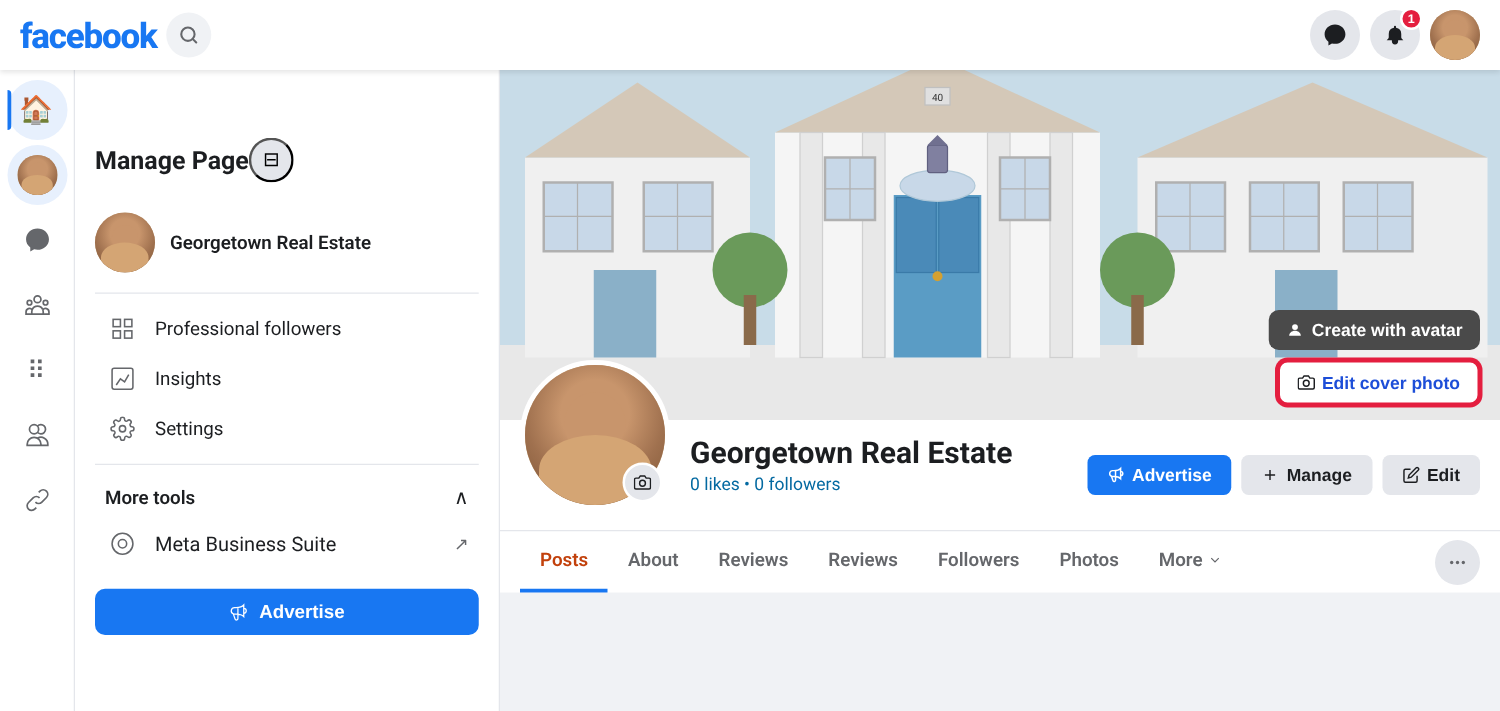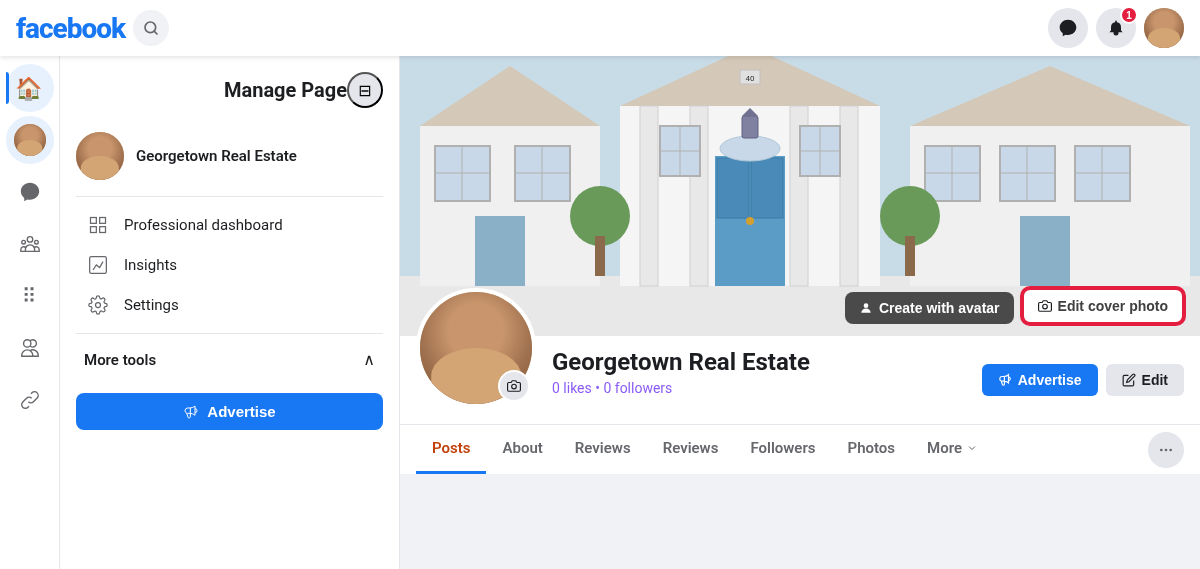--- a/index.html
+++ b/index.html
@@ -49,21 +49,21 @@
     .rail-active-bar {
       position: absolute; left: 0; top: 50%; transform: translateY(-50%);
       width: 3px; height: 32px; background: #1877f2; border-radius: 0 3px 3px 0;
     }
 
     
     .sidebar {
       width: 340px; background: #fff; padding: 16px; overflow-y: auto;
       border-right: 1px solid #e4e6eb; flex-shrink: 0;
     }
-    .sidebar-header { display: flex; justify-content: flex-end; align-items: center; margin-bottom: 16px; }
+    .sidebar-header { display: flex; justify-content: flex-start; align-items: center; margin-bottom: 16px; margin-top: 38px; }
     .sidebar-title { font-size: 20px; font-weight: 700; }
     .sidebar-icon-btn {
       width: 36px; height: 36px; border-radius: 50%; background: #e4e6eb;
       display: flex; align-items: center; justify-content: center; cursor: pointer; font-size: 16px;
     }
     .page-identity { display: flex; align-items: center; gap: 12px; padding: 8px 0; margin-bottom: 8px; }
     .page-avatar { width: 48px; height: 48px; border-radius: 50%; background: #c8a882; overflow: hidden; }
     .page-name { font-size: 15px; font-weight: 600; }
     .sidebar-divider { height: 1px; background: #e4e6eb; margin: 8px 0; }
     .sidebar-menu-item {
@@ -81,47 +81,47 @@
       display: flex; align-items: center; justify-content: center; gap: 8px;
     }
 
     
     .main-content { flex: 1; overflow-y: auto; background: #f0f2f5; }
 
     
     .cover-area { position: relative; background: #b0c8d4; width: 100%; height: 280px; overflow: hidden; }
     
     .house-svg { position: absolute; top: 0; left: 0; width: 100%; height: 100%; }
-    .cover-actions { position: absolute; bottom: 12px; right: 16px; display: flex; gap: 8px; flex-direction: row; align-items: flex-end; }
+    .cover-actions { position: absolute; bottom: 12px; right: 16px; display: flex; gap: 8px; flex-direction: column; align-items: flex-end; }
     .cover-btn {
       padding: 8px 14px; border-radius: 8px; border: none; cursor: pointer;
       display: flex; align-items: center; gap: 6px; font-size: 14px; font-weight: 600;
     }
     .cover-btn-avatar { background: #4a4a4a; color: #fff; }
-    .cover-btn-edit { background: #fff; color: #404040; border: 2px solid #e41e3f; box-shadow: 0 0 0 2px #e41e3f; }
+    .cover-btn-edit { background: #fff; color: #1d4ed8; border: 2px solid #e41e3f; box-shadow: 0 0 0 2px #e41e3f; }
 
     
     .profile-section {
       background: #fff; padding: 0 16px 16px; display: flex; align-items: flex-end;
       justify-content: space-between; position: relative;
     }
     .profile-left { display: flex; align-items: flex-end; gap: 16px; }
     .profile-pic-wrap { position: relative; margin-top: -48px; }
     .profile-pic {
       width: 120px; height: 120px; border-radius: 50%; border: 4px solid #fff;
       background: #c8a882; overflow: hidden;
     }
     .profile-camera {
       position: absolute; bottom: 6px; right: 6px; width: 32px; height: 32px;
       background: #e4e6eb; border-radius: 50%; display: flex; align-items: center;
       justify-content: center; cursor: pointer; font-size: 14px; border: 2px solid #fff;
     }
     .profile-info { padding-bottom: 12px; }
     .profile-name { font-size: 24px; font-weight: 700; margin-bottom: 4px; }
-    .profile-meta { font-size: 14px; color: #8b5cf6; }
+    .profile-meta { font-size: 14px; color: #0369a1; }
     .profile-actions { display: flex; gap: 8px; padding-bottom: 12px; }
     .btn-advertise {
       padding: 8px 16px; background: #1877f2; color: #fff; border: none;
       border-radius: 6px; font-size: 14px; font-weight: 600; cursor: pointer;
       display: flex; align-items: center; gap: 6px;
     }
     .btn-manage {
       padding: 8px 16px; background: #e4e6eb; color: #1c1e21; border: none;
       border-radius: 6px; font-size: 14px; font-weight: 600; cursor: pointer;
       display: flex; align-items: center; gap: 6px;
@@ -260,21 +260,21 @@
 
     <div class="sidebar-menu-item">
       <span class="menu-icon">
         <svg width="20" height="20" viewBox="0 0 24 24" fill="none" stroke="#65676b" stroke-width="1.5">
           <rect x="3" y="3" width="7" height="7"></rect>
             <rect x="14" y="3" width="7" height="7"></rect>
             <rect x="3" y="14" width="7" height="7"></rect>
             <rect x="14" y="14" width="7" height="7"></rect>
         </svg>
       </span>
-      <span>Professional dashboard</span>
+      <span>Professional followers</span>
     </div>
     <div class="sidebar-menu-item">
       <span class="menu-icon">
         <svg width="20" height="20" viewBox="0 0 24 24" fill="none" stroke="#65676b" stroke-width="1.5">
           <rect x="2" y="2" width="20" height="20" rx="2"></rect>
             <polyline points="6,18 10,12 14,15 18,8"></polyline>
         </svg>
       </span>
       <span>Insights</span>
     </div>
@@ -288,20 +288,32 @@
       <span>Settings</span>
     </div>
 
     <div class="sidebar-divider"></div>
 
     <div class="more-tools-header">
       <span class="more-tools-label">More tools</span>
       <span>∧</span>
     </div>
 
+    <div class="meta-suite-item">
+      <div class="meta-suite-left">
+        <span class="menu-icon">
+          <svg width="20" height="20" viewBox="0 0 24 24" fill="none" stroke="#65676b" stroke-width="1.5">
+            <circle cx="12" cy="12" r="10"></circle>
+              <circle cx="12" cy="12" r="4"></circle>
+          </svg>
+        </span>
+        <span>Meta Business Suite</span>
+      </div>
+      <span style="color:#65676b; font-size:14px;">↗</span>
+    </div>
 
     <button class="advertise-btn">
       <svg width="16" height="16" viewBox="0 0 24 24" fill="white">
         <path d="M11 5.882V19.24a1.76 1.76 0 01-3.417.592l-2.147-6.15M18 13a3 3 0 100-6M5.436 13.683A4.001 4.001 0 017 6h1.832c4.1 0 7.625-1.234 9.168-3v14c-1.543-1.766-5.067-3-9.168-3H7a3.988 3.988 0 01-1.564-.317z" stroke="white" stroke-width="1.5" fill="none"></path>
       </svg>
       <span>Advertise</span>
     </button>
   </div>
 
   <div class="main-content">
@@ -413,20 +425,26 @@
           <div class="profile-meta">0 likes • 0 followers</div>
         </div>
       </div>
       <div class="profile-actions">
         <button class="btn-advertise">
           <svg width="14" height="14" viewBox="0 0 24 24" fill="none" stroke="white" stroke-width="2">
             <path d="M11 5.882V19.24a1.76 1.76 0 01-3.417.592l-2.147-6.15M18 13a3 3 0 100-6M5.436 13.683A4.001 4.001 0 017 6h1.832c4.1 0 7.625-1.234 9.168-3v14c-1.543-1.766-5.067-3-9.168-3H7a3.988 3.988 0 01-1.564-.317z"></path>
           </svg>
           <span>Advertise</span>
         </button>
+        <button class="btn-manage">
+          <svg width="14" height="14" viewBox="0 0 24 24" fill="none" stroke="#1c1e21" stroke-width="2">
+            <path d="M12 5v14M5 12h14"></path>
+          </svg>
+          <span>Manage</span>
+        </button>
         <button class="btn-edit">
           <svg width="14" height="14" viewBox="0 0 24 24" fill="none" stroke="#1c1e21" stroke-width="2">
             <path d="M11 4H4a2 2 0 00-2 2v14a2 2 0 002 2h14a2 2 0 002-2v-7"></path>
               <path d="M18.5 2.5a2.121 2.121 0 013 3L12 15l-4 1 1-4 9.5-9.5z"></path>
           </svg>
           <span>Edit</span>
         </button>
       </div>
     </div>
 

